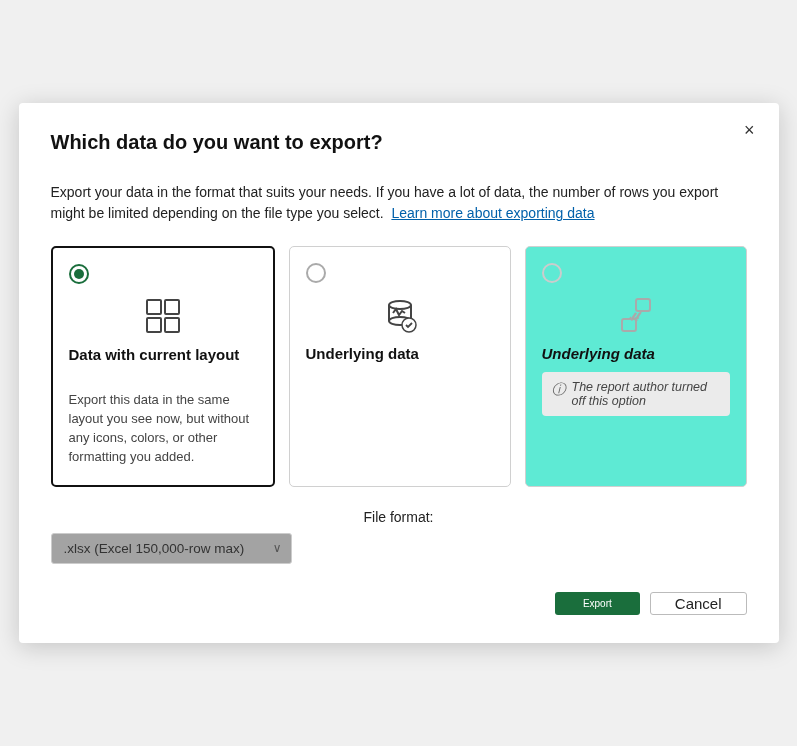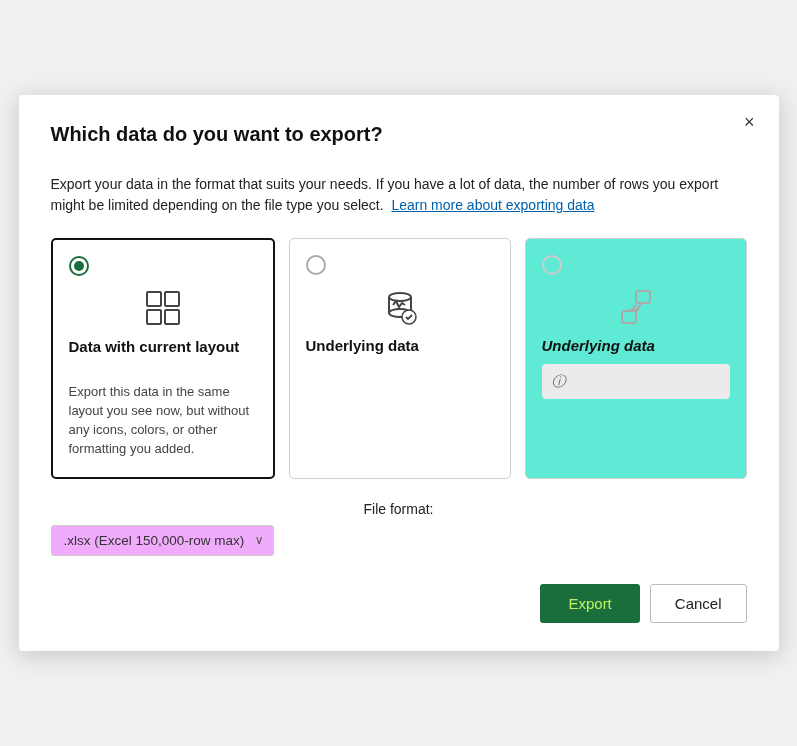--- a/index.html
+++ b/index.html
@@ -142,24 +142,24 @@
     .file-format-label {
       font-size: 14px;
       font-weight: 500;
       color: #222;
       margin-bottom: 8px;
       text-align: center;
     }
     .file-format-select {
       border: 1.5px solid #ccc;
       border-radius: 3px;
-      padding: 7px 28px 7px 12px;
+      padding: 7px 46px 7px 12px;
       font-size: 13.5px;
       color: #333;
-      background: #f0abfc;
+      background: #a3a3a3;
       cursor: pointer;
       appearance: none;
       -webkit-appearance: none;
       position: relative;
       min-width: 220px;
     }
     .select-wrapper {
       position: relative;
       display: inline-block;
     }
@@ -174,34 +174,34 @@
       pointer-events: none;
     }
     .dialog-footer {
       display: flex;
       justify-content: flex-end;
       gap: 10px;
       margin-top: 28px;
     }
     .btn-export {
       background: #1a6e3c;
-      color: #bef264;
+      color: #ffffff;
       border: none;
       border-radius: 3px;
       padding: 0 28px;
-      font-size: 15px;
+      font-size: 10px;
       font-weight: 500;
       cursor: pointer;
     }
     .btn-cancel {
       background: #fff;
       color: #222;
       border: 1.5px solid #bbb;
       border-radius: 3px;
-      padding: 10px 24px;
+      padding: 2px 24px;
       font-size: 15px;
       font-weight: 500;
       cursor: pointer;
     }
     
     .icon-grid svg, .icon-db svg, .icon-transfer svg {
       display: block;
       margin: 0 auto;
     }
   </style>
@@ -279,20 +279,21 @@
           <line x1="27" y1="19" x2="22" y2="26" stroke="#aaa" stroke-width="2"></line>
 
           <polyline points="16,24 18,27 21,25" stroke="#aaa" stroke-width="1.5" fill="none"></polyline>
 
           <polyline points="23,28 22,25 25,25" stroke="#aaa" stroke-width="1.5" fill="none"></polyline>
         </svg>
       </div>
       <div class="option-title">Underlying data</div>
       <div class="disabled-notice">
         <span class="info-icon">ⓘ</span>
+        <span>The report author turned off this option</span>
       </div>
     </div>
 
   </div>
 
   
   <div class="file-format-label">File format:</div>
   <div class="select-wrapper">
     <select class="file-format-select">
       <option>.xlsx (Excel 150,000-row max)</option>

